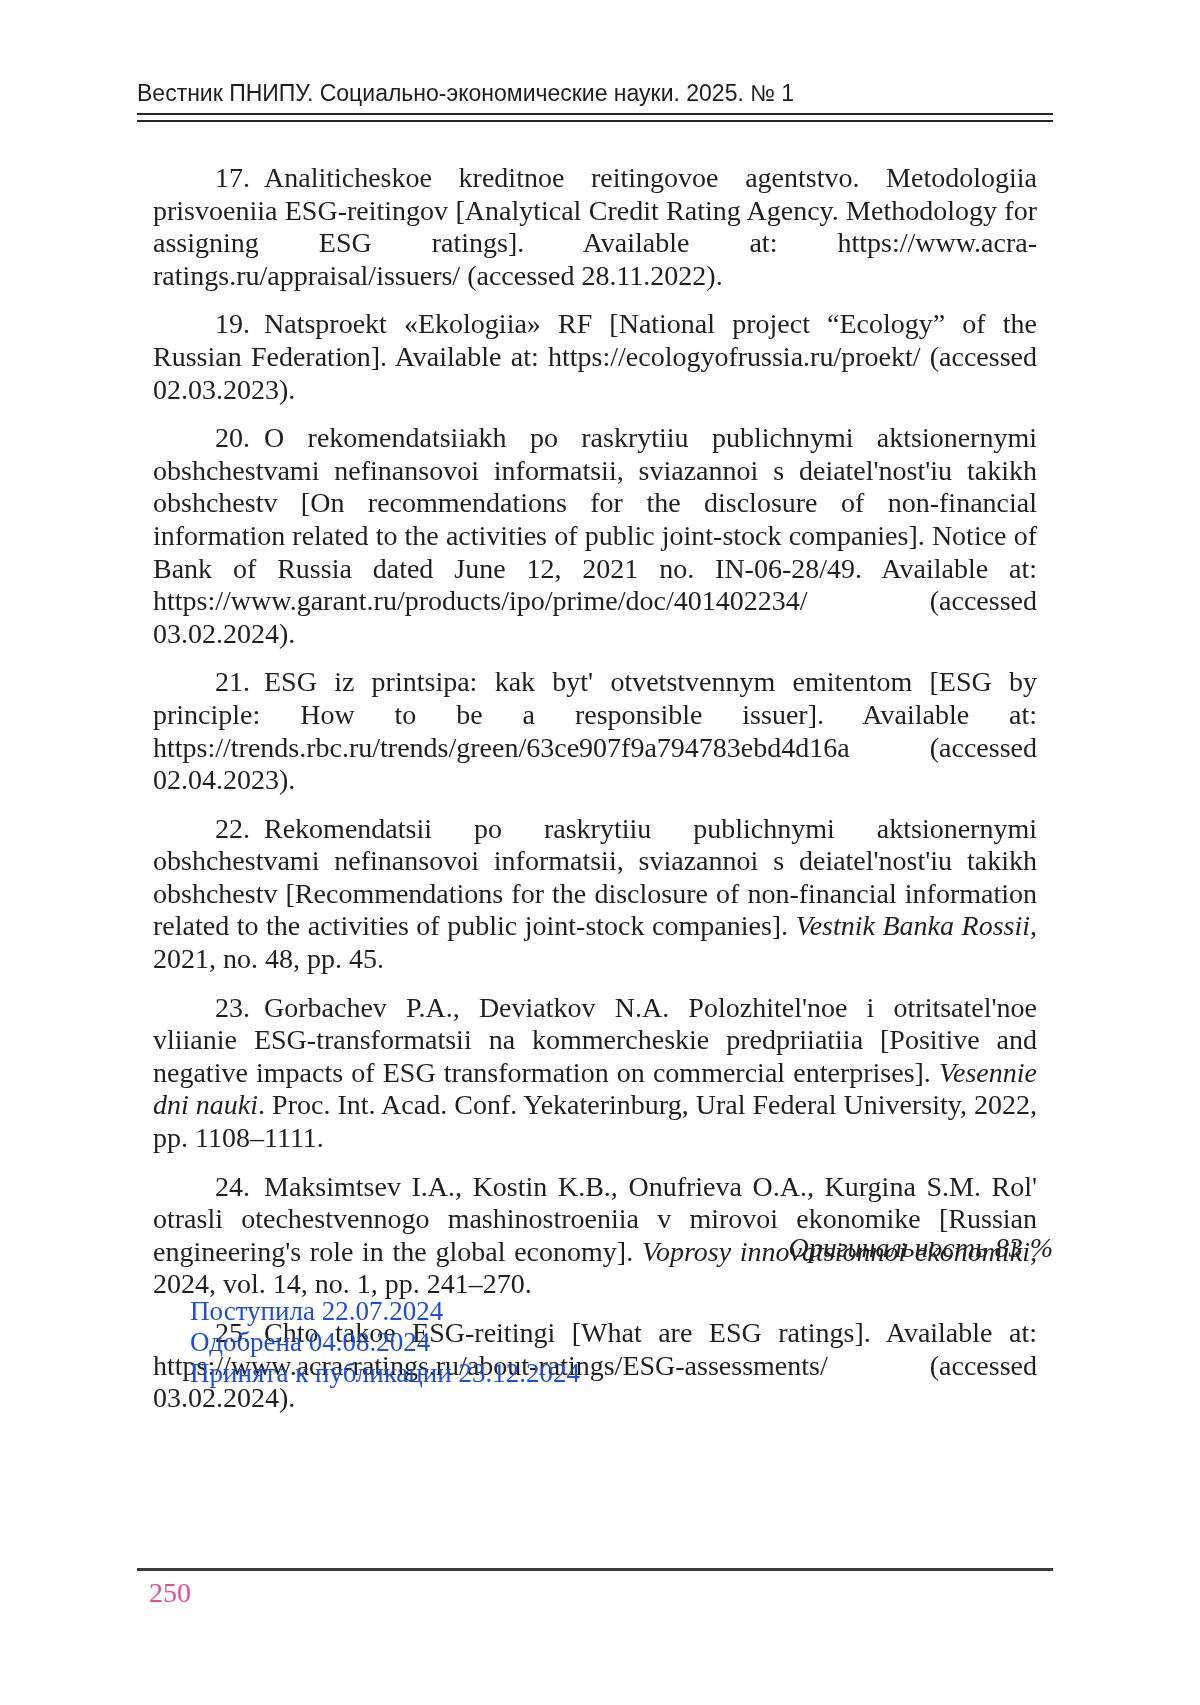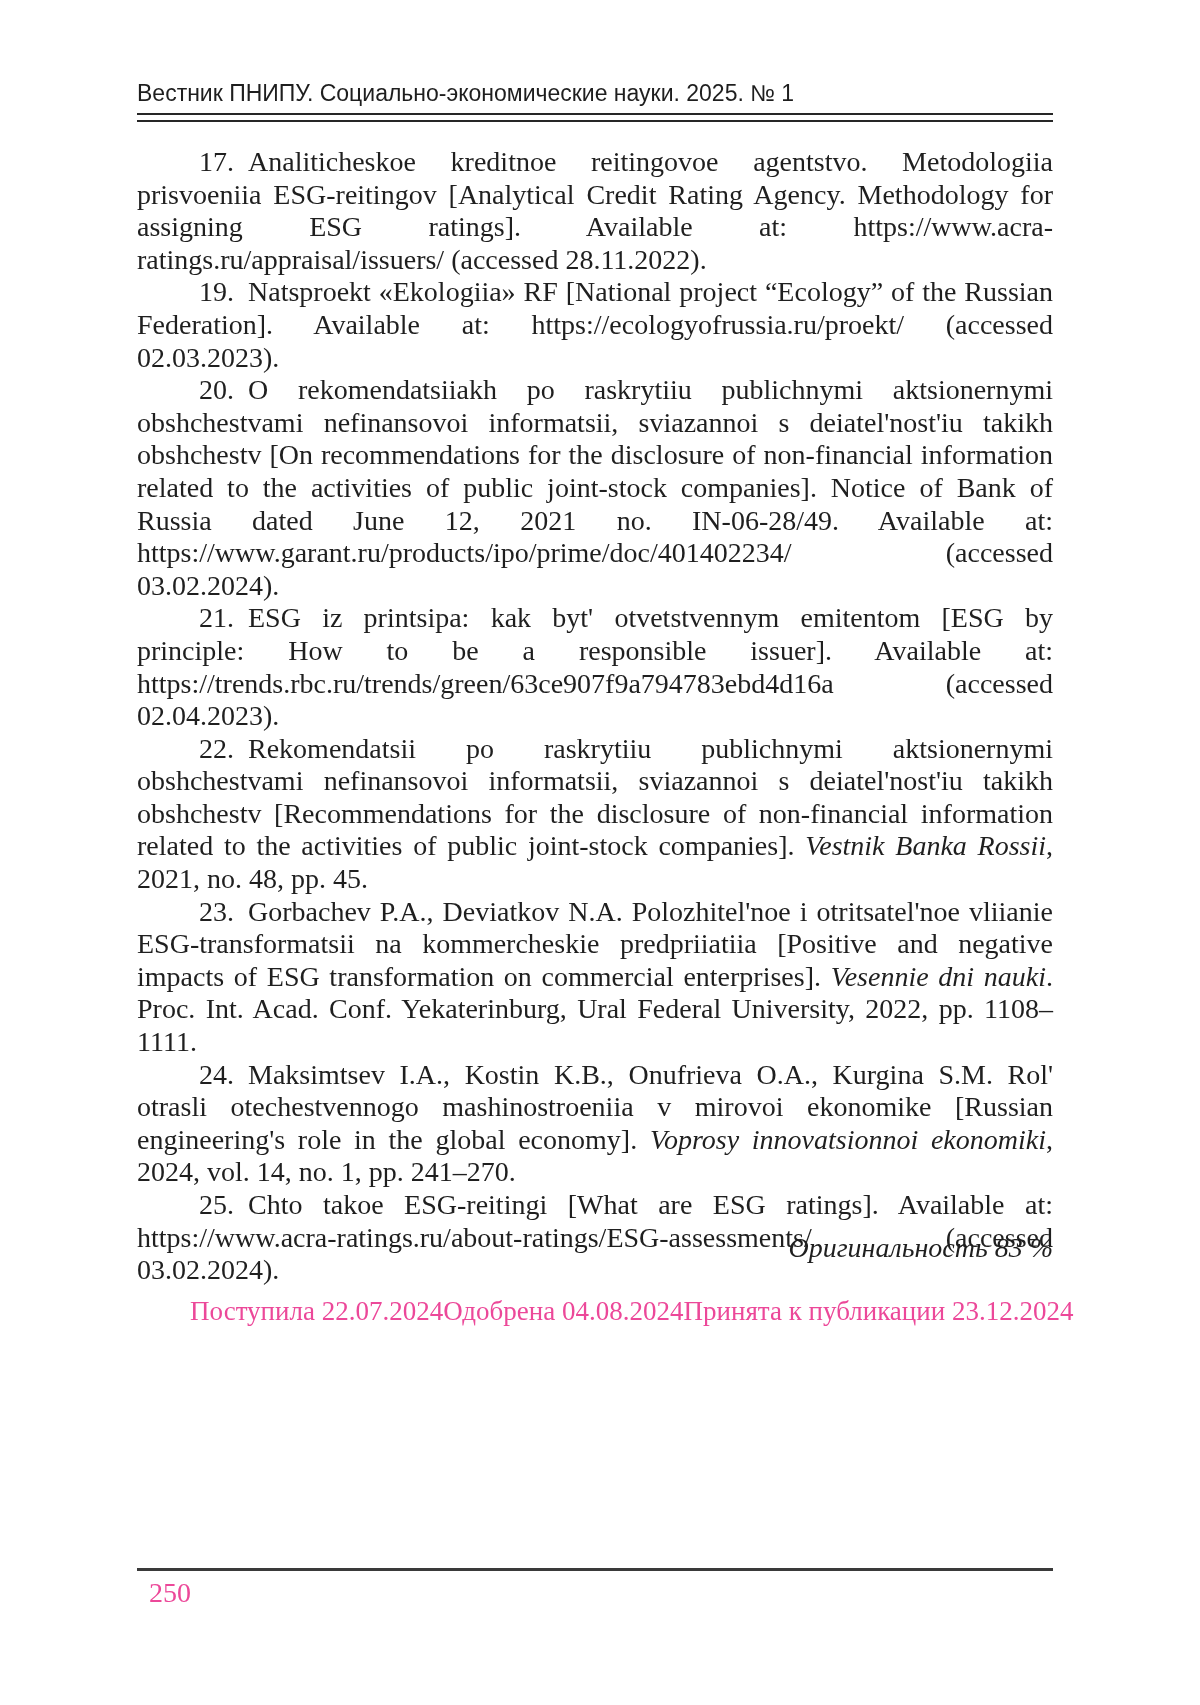--- a/index.html
+++ b/index.html
@@ -43,21 +43,21 @@
     left: 137px;
     top: 146px;
     width: 916px;
     font-family: "Liberation Serif", "DejaVu Serif", serif;
     font-size: 28px;
     line-height: 32.6px;
     text-align: justify;
     overflow-wrap: anywhere;
   }
   .refs p.ref {
-    margin: 0;
+    margin: 16px;
     padding: 0;
     text-indent: 62px;
   }
   .refs i { font-style: italic; }
   
   .originality {
     position: absolute;
     right: 147px;
     top: 1232px;
     font-family: "Liberation Serif", "DejaVu Serif", serif;
@@ -71,22 +71,23 @@
     position: absolute;
     left: 137px;
     top: 1296px;
     width: 916px;
     box-sizing: border-box;
     padding-left: 53px;
     display: flex;
     justify-content: space-between;
     font-family: "Liberation Serif", "DejaVu Serif", serif;
     font-size: 27px;
-    color: #ec4899;
+    color: #1d4ed8;
     white-space: nowrap;
+    flex-direction: column;
   }
   
   .foot-rule {
     position: absolute;
     left: 137px;
     top: 1568px;
     width: 916px;
     height: 2.5px;
     background: #3a3a3a;
   }

